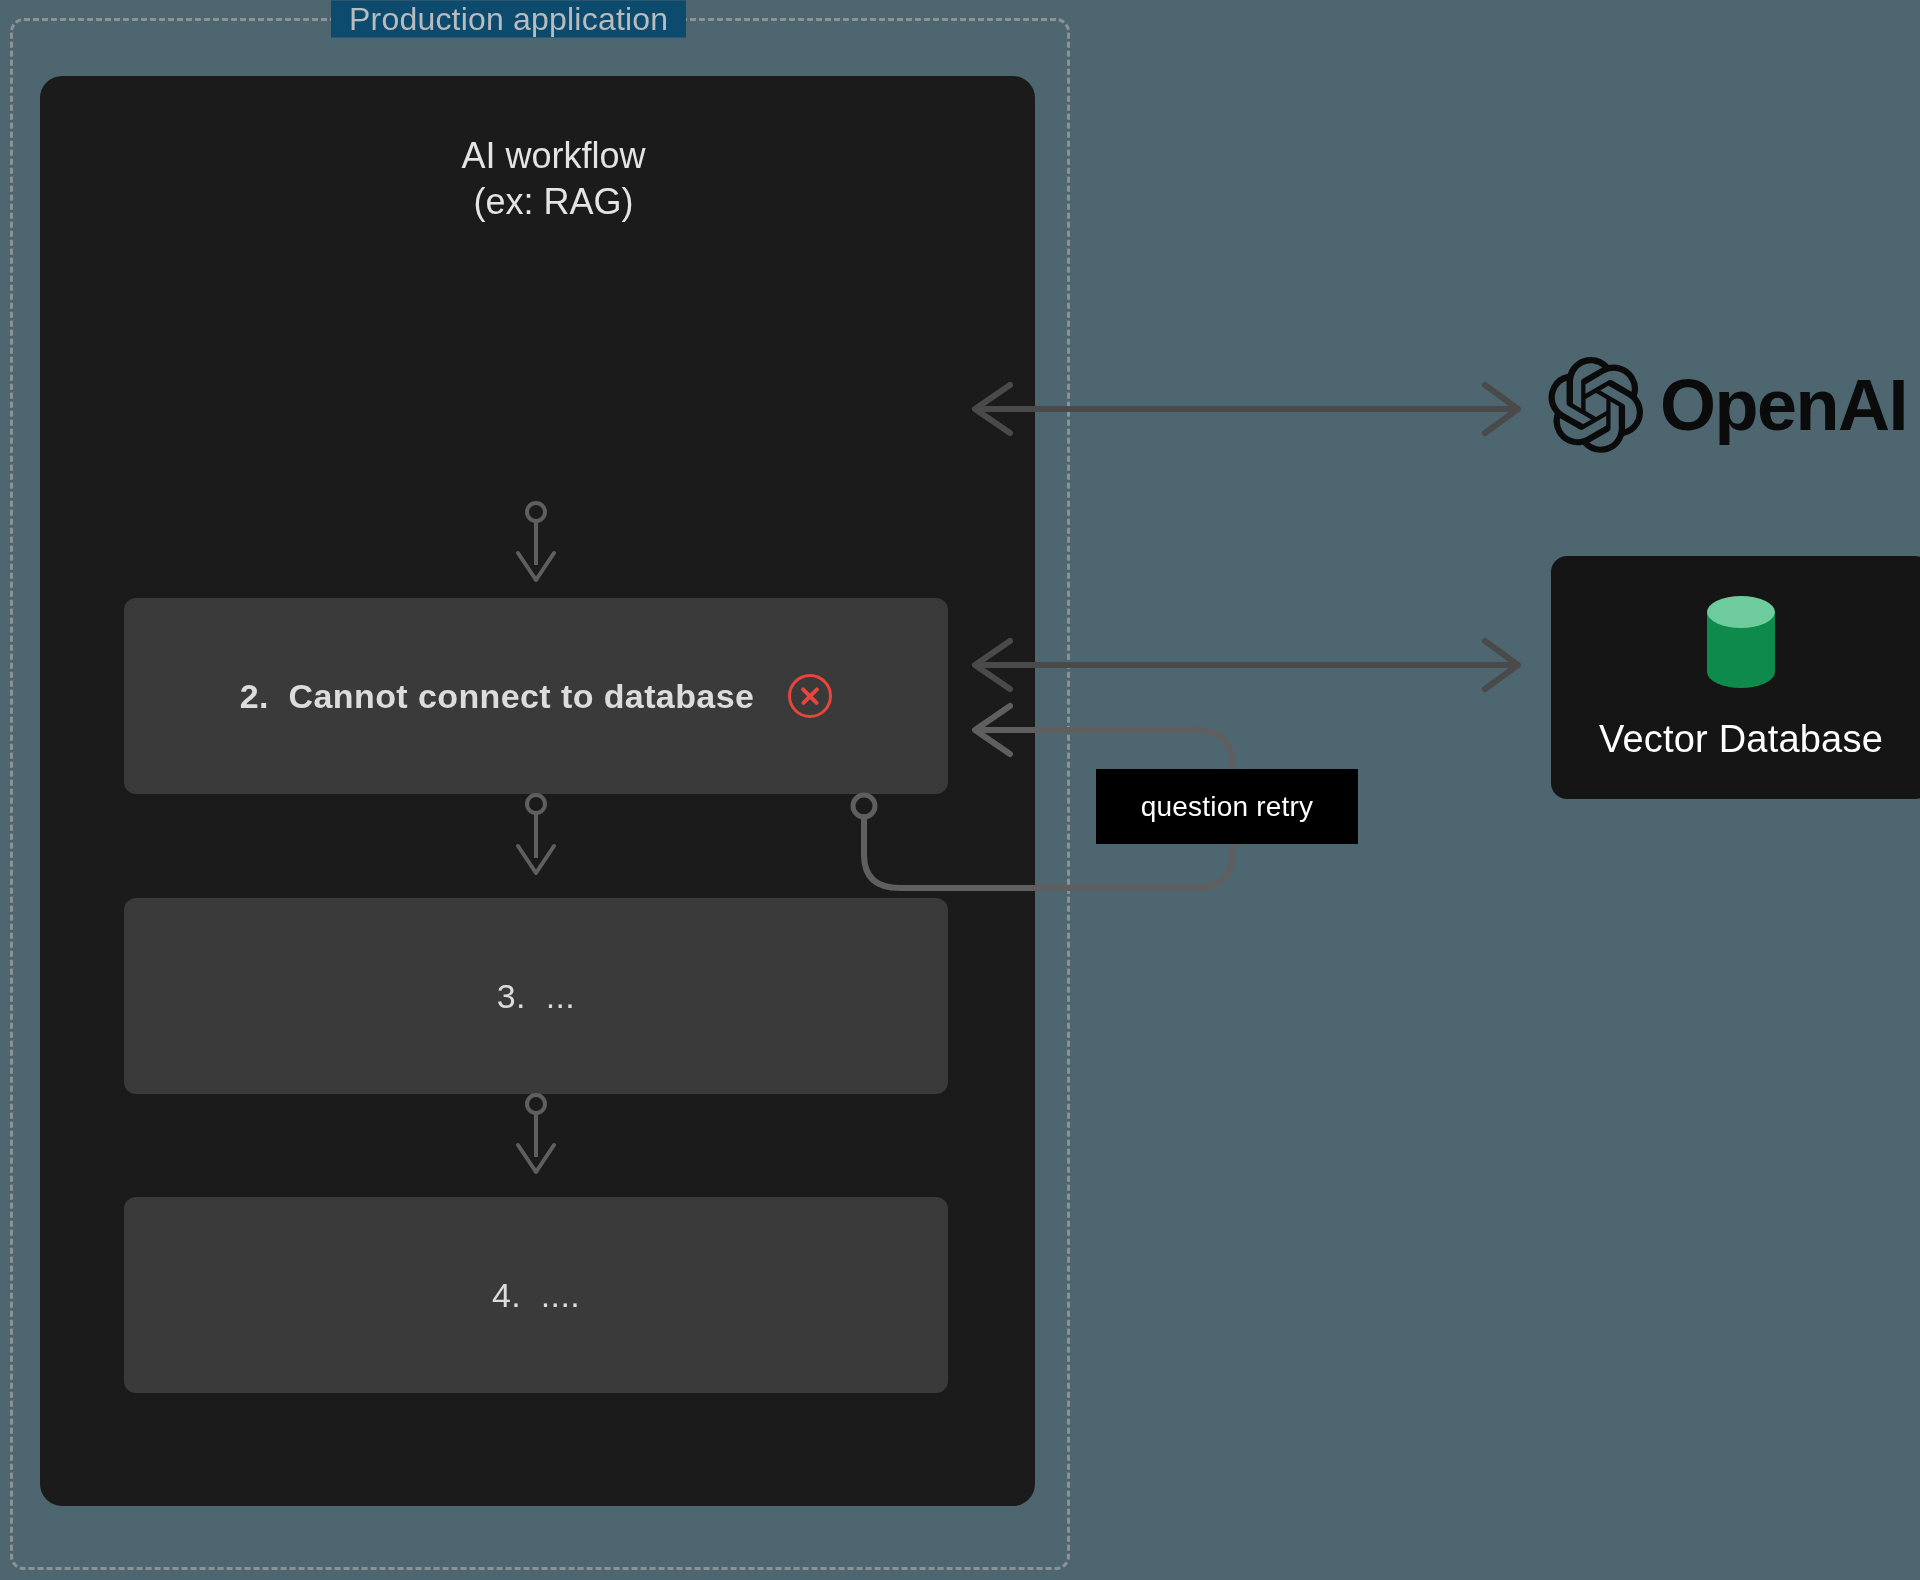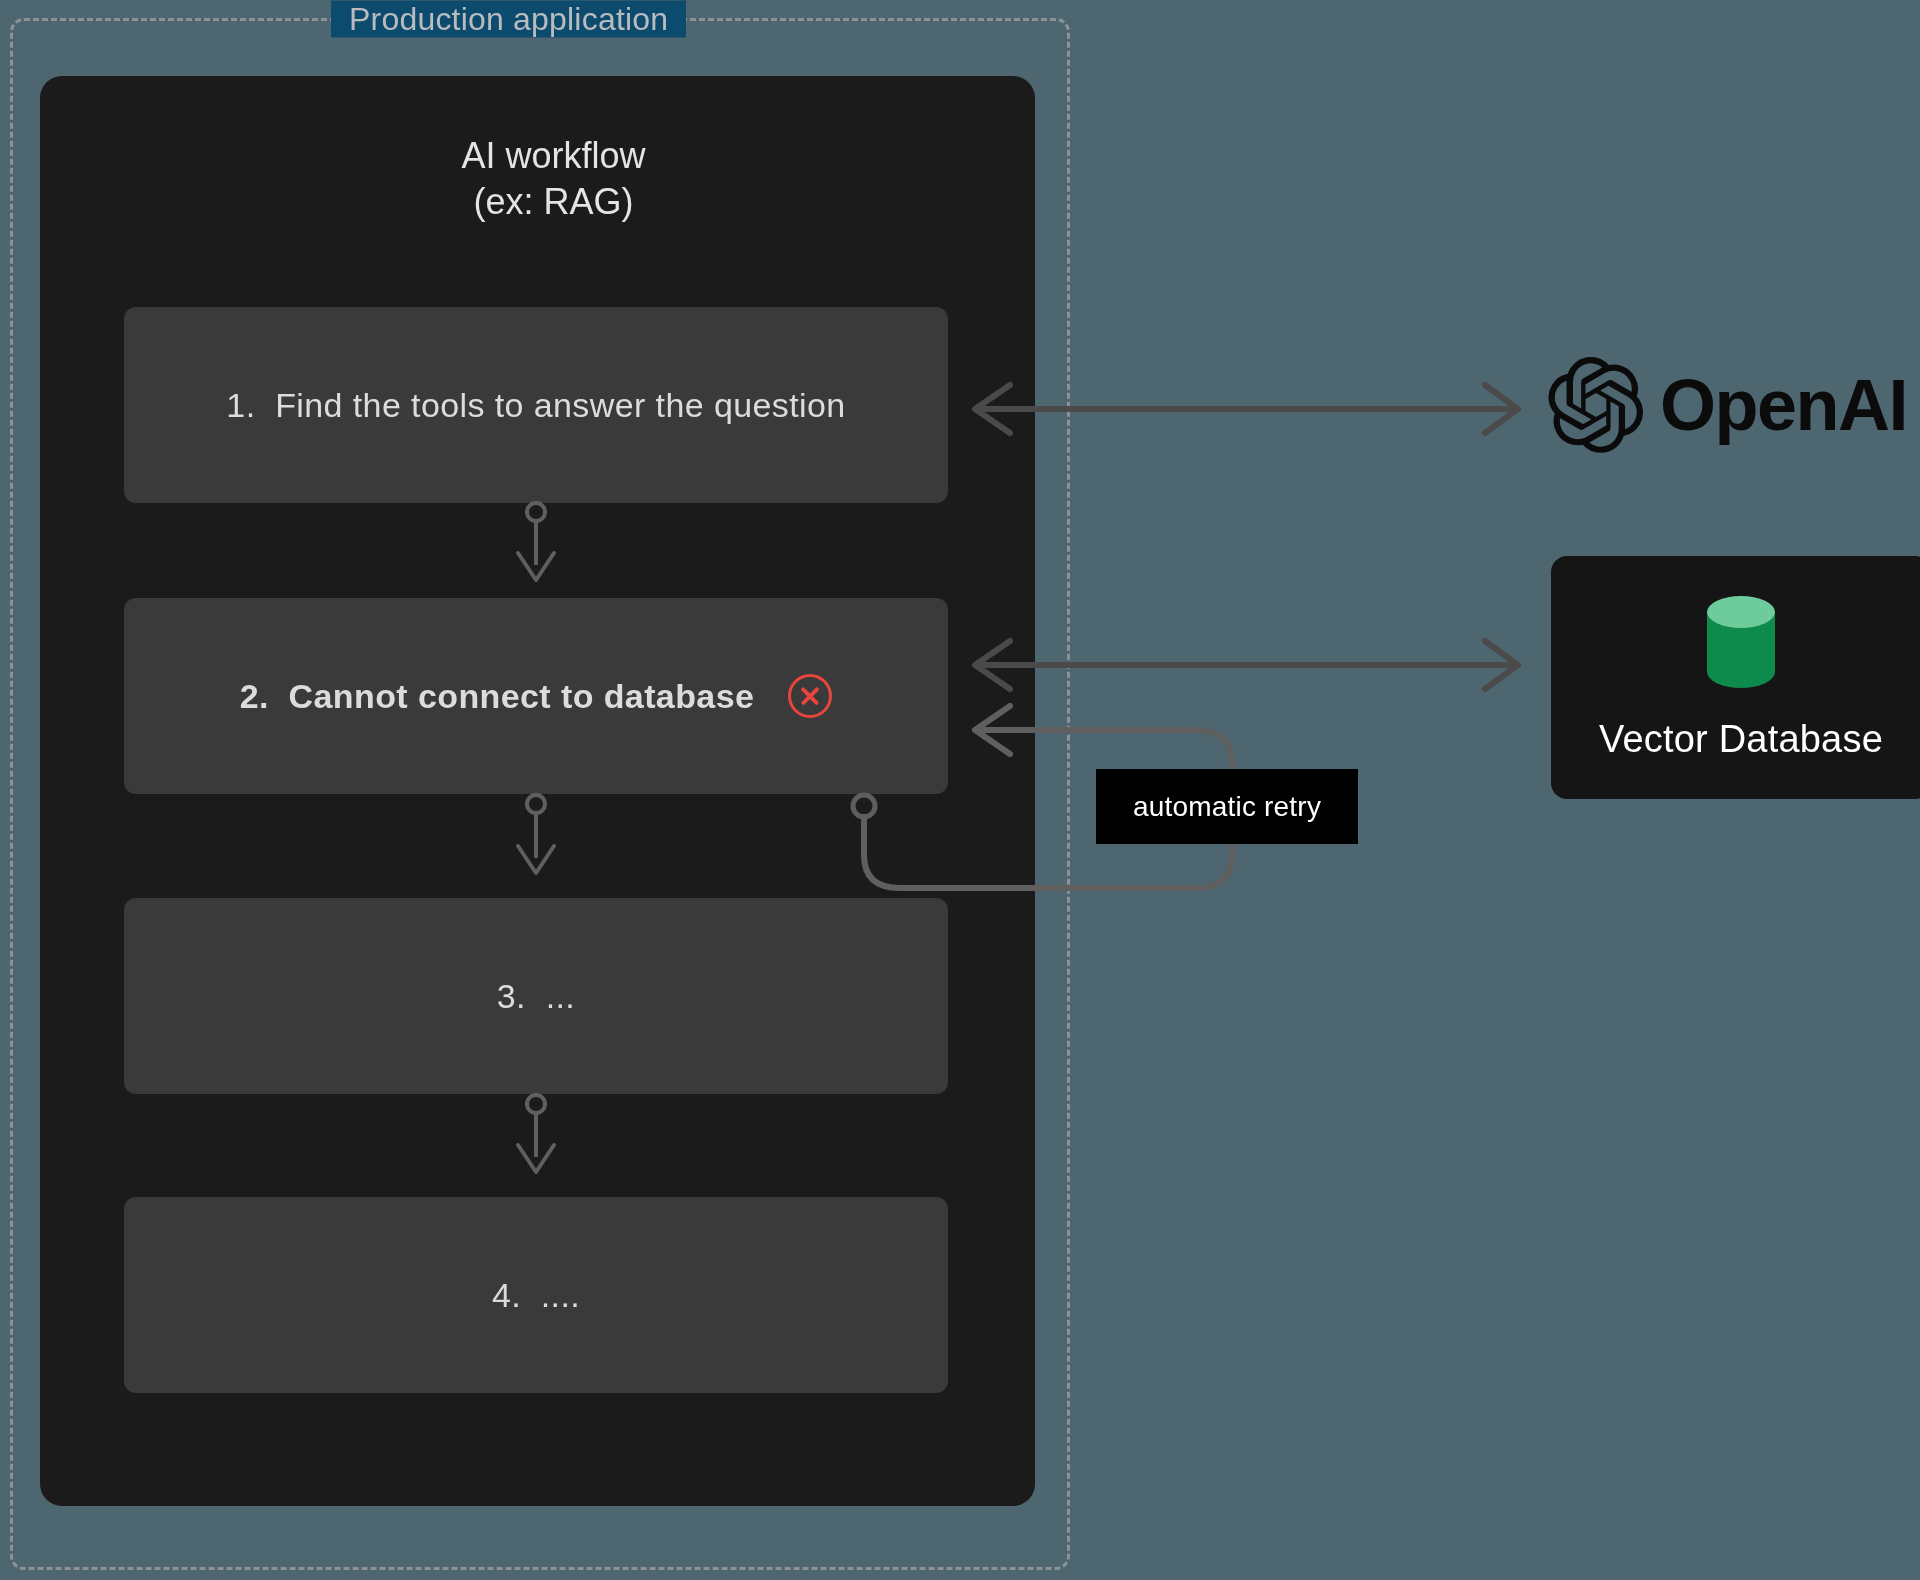--- a/index.html
+++ b/index.html
@@ -204,25 +204,20 @@
 
   <div class="prod-boundary">
     <div class="prod-label">Production application</div>
   </div>
 
   <div class="workflow-panel">
     <div class="workflow-title">AI workflow
 (ex: RAG)</div>
   </div>
 
-  <div class="step" id="step-1">
-    <div class="step-inner">
-      <span class="step-label">1.  Find the tools to answer the question</span>
-    </div>
-  </div>
 
   <div class="step" id="step-2">
     <div class="step-inner">
       <span class="step-label">2.  Cannot connect to database</span>
       <span class="error-badge"></span>
     </div>
   </div>
 
   <div class="step" id="step-3">
     <div class="step-inner">
@@ -278,21 +273,21 @@
                L 1195 888
                Q 1232 888 1232 855
                L 1232 763
                Q 1232 730 1195 730
                L 978 730" fill="none" stroke="#5f5f5f" stroke-width="6" stroke-linecap="round"></path>
       <path d="M 1010 706 L 975 730 L 1010 754" fill="none" stroke="#5f5f5f" stroke-width="6" stroke-linecap="round" stroke-linejoin="round"></path>
     </g>
   </svg>
 
   <div class="retry-tag">
-    <span>automatic retry</span>
+    <span>question retry</span>
   </div>
 
   <div class="openai-logo">
     <svg width="96" height="96" viewBox="0 0 64 64">
       <path fill="#0b0b0b" d="M59.19 26.2a15.9 15.9 0 0 0-1.37-13.07A16.1 16.1 0 0 0 40.5 5.41a15.9 15.9 0 0 0-12-5.36 16.1 16.1 0 0 0-15.35 11.14A15.9 15.9 0 0 0 2.52 18.8a16.1 16.1 0 0 0 1.98 18.88 15.9 15.9 0 0 0 1.37 13.07 16.1 16.1 0 0 0 17.32 7.72 15.9 15.9 0 0 0 12 5.36 16.1 16.1 0 0 0 15.36-11.15 15.9 15.9 0 0 0 10.62-7.61 16.1 16.1 0 0 0-1.98-18.87zM35.2 59.77a11.9 11.9 0 0 1-7.66-2.77l.38-.21 12.72-7.35a2.07 2.07 0 0 0 1.05-1.8V29.7l5.38 3.1a.19.19 0 0 1 .1.15v14.86a11.98 11.98 0 0 1-11.97 11.96zM9.48 48.78a11.93 11.93 0 0 1-1.43-8.02l.38.23 12.73 7.35a2.07 2.07 0 0 0 2.1 0l15.54-8.97v6.2a.2.2 0 0 1-.08.17l-12.87 7.43a11.98 11.98 0 0 1-16.37-4.39zM6.13 21.0a11.93 11.93 0 0 1 6.24-5.25v15.12a2 2 0 0 0 1.04 1.8l15.47 8.93-5.39 3.11a.2.2 0 0 1-.19.02L10.44 37.3a11.98 11.98 0 0 1-4.31-16.3zm44.2 10.28L34.79 22.27l5.38-3.1a.2.2 0 0 1 .19-.02l12.87 7.43a11.96 11.96 0 0 1-1.85 21.58V33.04a2.06 2.06 0 0 0-1.05-1.77zm5.36-8.06-.38-.23-12.7-7.42a2.07 2.07 0 0 0-2.1 0l-15.53 8.97v-6.2a.2.2 0 0 1 .07-.18l12.87-7.42a11.97 11.97 0 0 1 17.77 12.4zM22.12 34.29l-5.38-3.1a.19.19 0 0 1-.1-.15V16.18a11.97 11.97 0 0 1 19.62-9.19l-.38.22-12.72 7.34a2.07 2.07 0 0 0-1.05 1.8l-.02 17.94zm2.92-6.3 6.92-4 6.93 4v7.99l-6.9 4-6.93-4-.02-7.99z"></path>
     </svg>
     <div class="openai-wordmark">OpenAI</div>
   </div>
 
   <div class="vdb-card">

